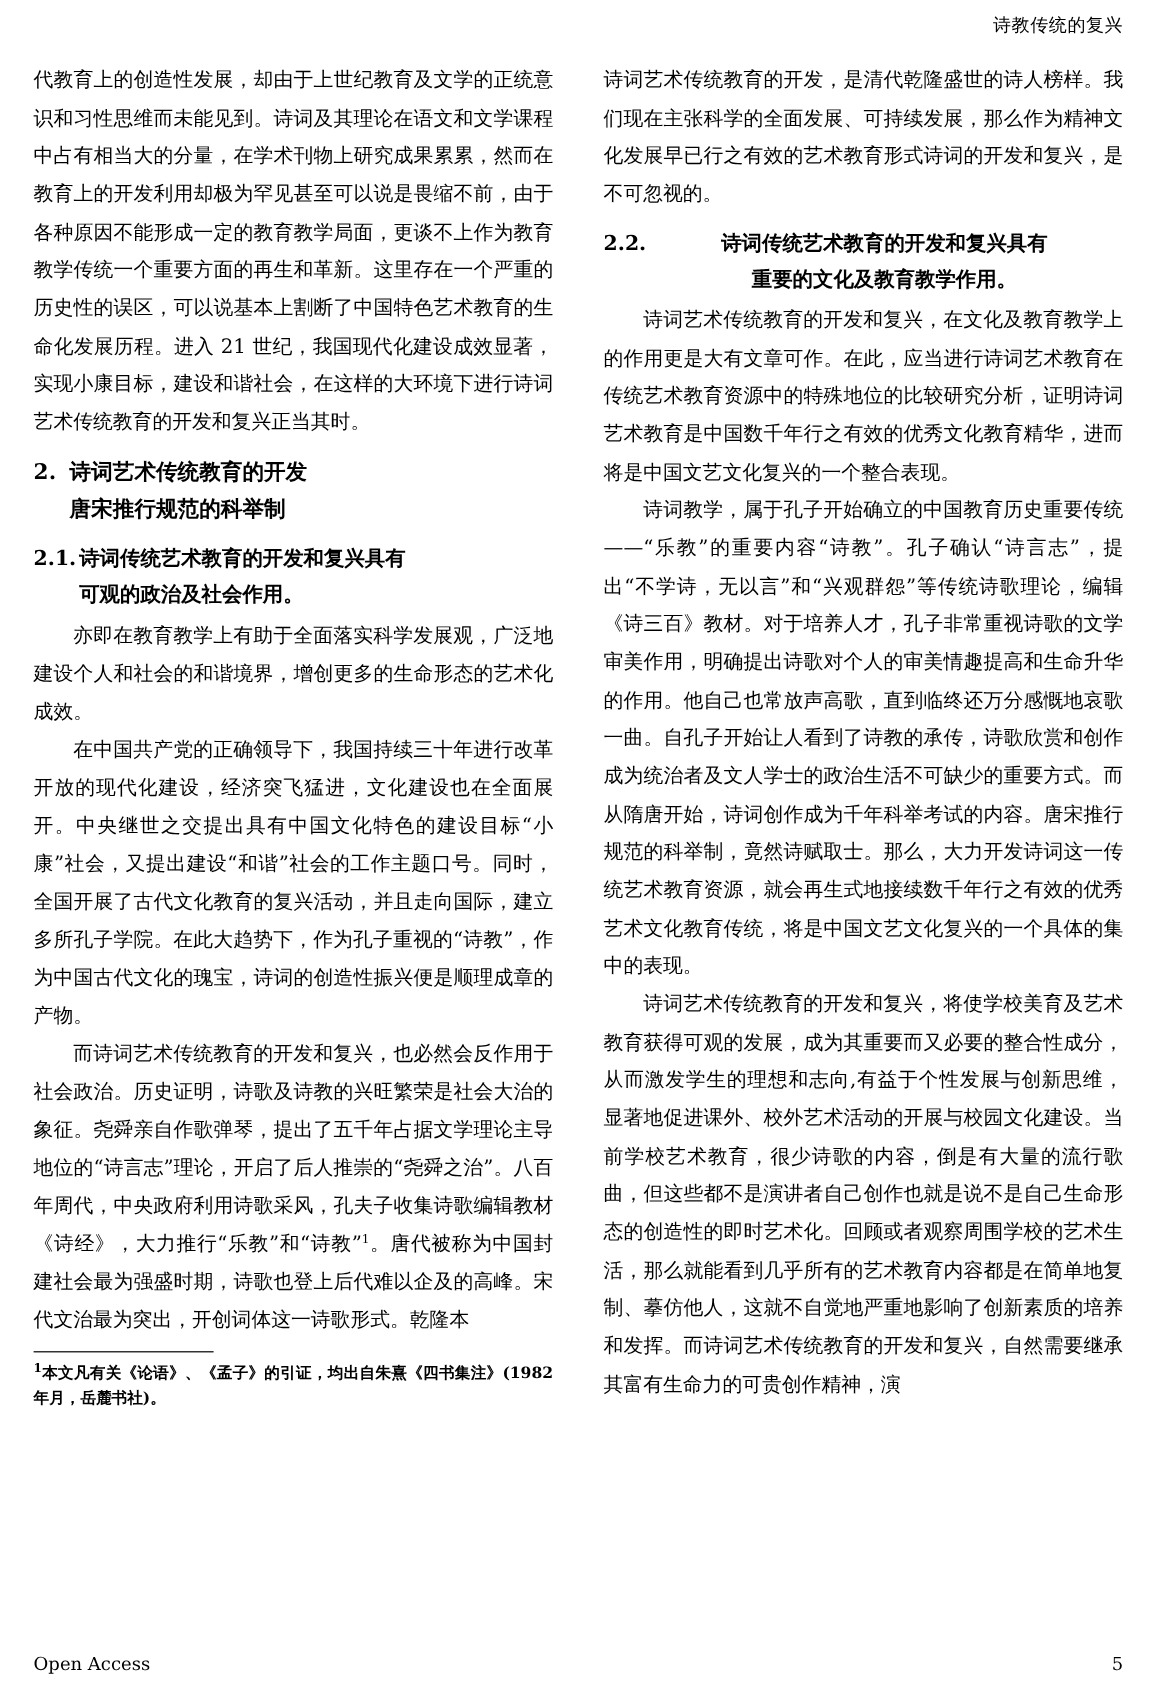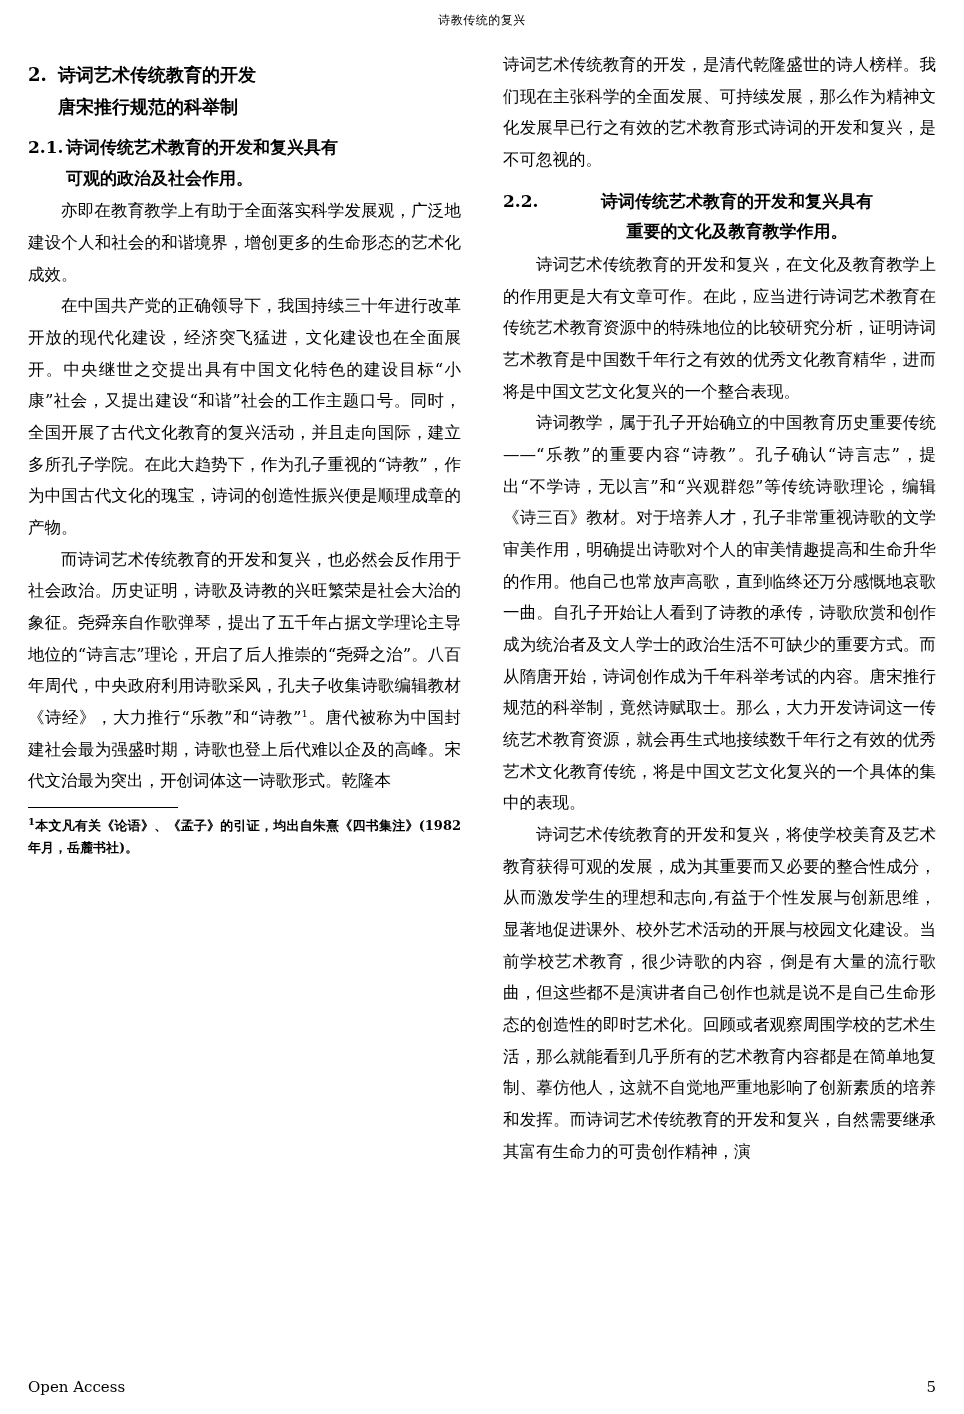--- a/index.html
+++ b/index.html
@@ -16,22 +16,22 @@
     overflow: hidden;
   }
   .page {
     position: relative;
     width: 964px;
     height: 1414px;
     box-sizing: border-box;
     padding: 0 28px;
   }
   .running-head {
-    text-align: center;
-    font-size: 12px;
+    text-align: right;
+    font-size: 15px;
     padding-top: 12px;
     padding-bottom: 6px;
     letter-spacing: 0.5px;
   }
   .columns {
     display: flex;
     gap: 42px;
     margin-top: 14px;
   }
   .col {
@@ -123,20 +123,21 @@
 </head>
 <body>
 
 <div class="page">
 
   <div class="running-head">诗教传统的复兴</div>
 
   <div class="columns">
 
     <div class="col">
+      <p class="noindent">代教育上的创造性发展，却由于上世纪教育及文学的正统意识和习性思维而未能见到。诗词及其理论在语文和文学课程中占有相当大的分量，在学术刊物上研究成果累累，然而在教育上的开发利用却极为罕见甚至可以说是畏缩不前，由于各种原因不能形成一定的教育教学局面，更谈不上作为教育教学传统一个重要方面的再生和革新。这里存在一个严重的历史性的误区，可以说基本上割断了中国特色艺术教育的生命化发展历程。进入 21 世纪，我国现代化建设成效显著，实现小康目标，建设和谐社会，在这样的大环境下进行诗词艺术传统教育的开发和复兴正当其时。</p>
 
       <h2 class="section">
         <span class="num">2.</span><span class="head-body" style="white-space: pre-line;">诗词艺术传统教育的开发
 唐宋推行规范的科举制</span>
       </h2>
 
       <h3 class="subsection">
         <span class="num">2.1.</span><span class="head-body" style="white-space: pre-line;">诗词传统艺术教育的开发和复兴具有
 可观的政治及社会作用。</span>
       </h3>

